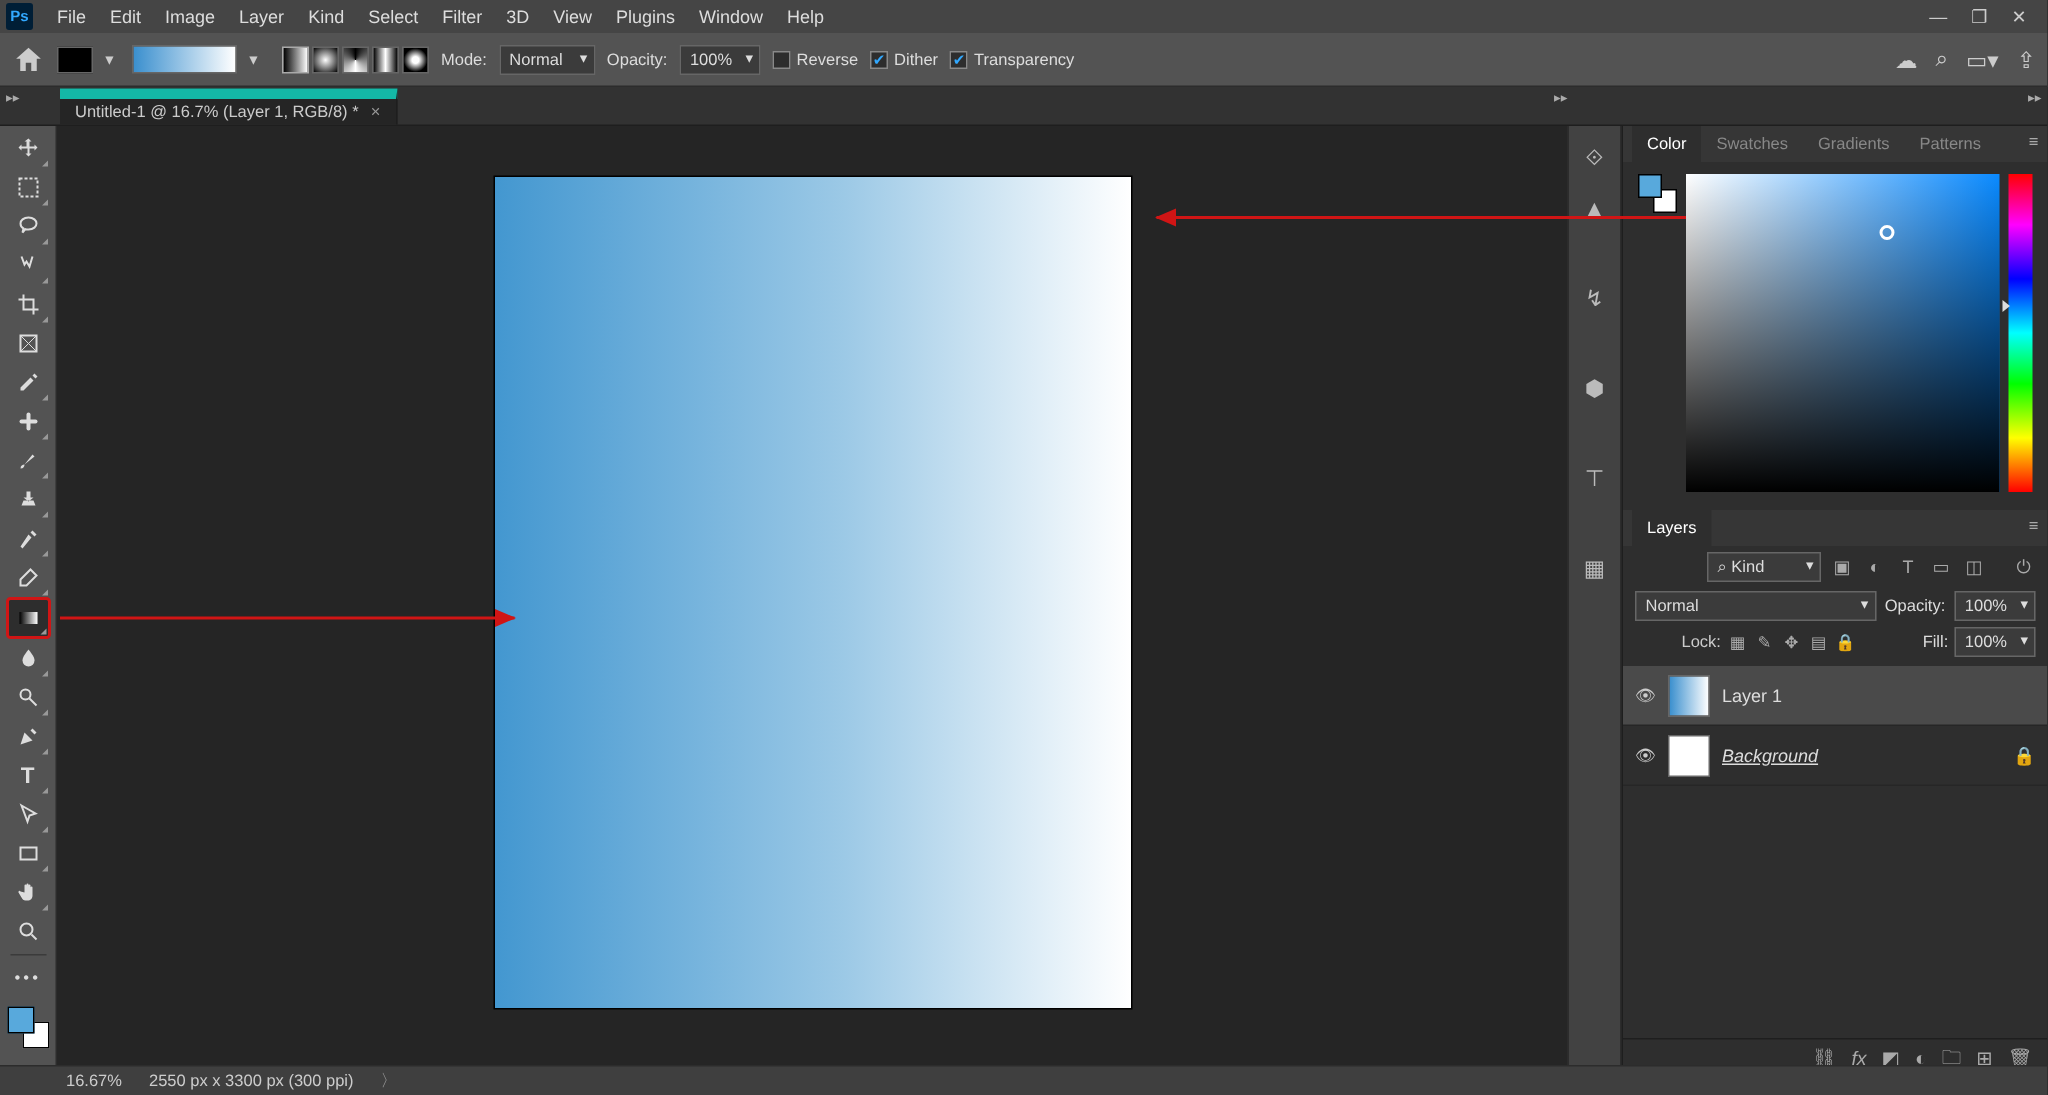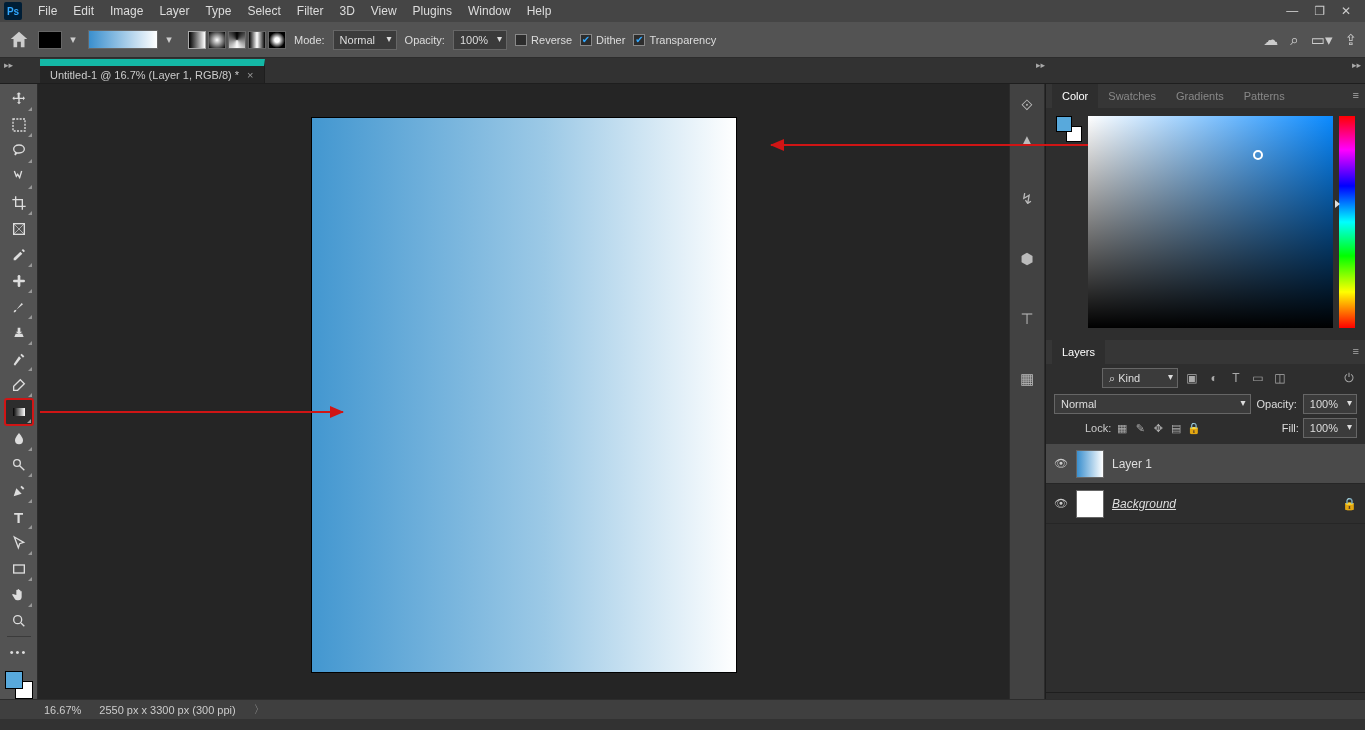--- a/index.html
+++ b/index.html
@@ -53,21 +53,21 @@
 .arrow::after { content: ""; position: absolute; width: 0; height: 0; border-top: 6px solid transparent; border-bottom: 6px solid transparent; }
 .arrow.right::after { right: -1px; top: -5px; border-left: 14px solid #d01515; }
 .arrow.left::after { left: -1px; top: -5px; border-right: 14px solid #d01515; }
 
 
 .dock-strip { width: 36px; background: #424242; display: flex; flex-direction: column; align-items: center; gap: 12px; padding-top: 10px; border-left: 1px solid #2c2c2c; border-right: 1px solid #2c2c2c; }
 .dock-strip .dock-ic { width: 22px; height: 22px; display:flex; align-items:center; justify-content:center; color:#bbb; font-size:15px; }
 .dock-strip .grp-gap { height: 14px; }
 
 
-.panels { width: 320px; background: #2e2e2e; display: flex; flex-direction: column; border-left: 1px solid #1e1e1e; }
+.panels { width: 284px; background: #2e2e2e; display: flex; flex-direction: column; border-left: 1px solid #1e1e1e; }
 .tabbar { height: 24px; background: #363636; display: flex; align-items: center; gap: 0; padding-left: 6px; position: relative; }
 .tabbar .ptab { padding: 0 10px; font-size: 11px; color: #888; height: 100%; display: flex; align-items: center; }
 .tabbar .ptab.active { color: #fff; background: #2e2e2e; }
 .tabbar .pmenu { position: absolute; right: 6px; top: 5px; color: #aaa; }
 .color-body { padding: 8px 10px; display: flex; gap: 6px; }
 .fgbg-mini { position: relative; width: 26px; height: 26px; }
 .fgbg-mini .fg { position: absolute; width: 16px; height: 16px; top:0; left:0; background:#58a9dc; border:1px solid #000; }
 .fgbg-mini .bg { position: absolute; width: 16px; height: 16px; bottom:0; right:0; background:#fff; border:1px solid #000; }
 .sv-box { flex: 1; height: 212px; background: linear-gradient(to top, #000, transparent), linear-gradient(to right, #fff, #0a8aff); position: relative; }
 .sv-cursor { position: absolute; width: 10px; height: 10px; border: 2px solid #fff; border-radius: 50%; top: 34px; right: 70px; }
@@ -89,40 +89,40 @@
 .layer-item .thumb { width: 28px; height: 28px; border:1px solid #666; }
 .layer-item .thumb.gr { background: linear-gradient(90deg,#3a8fce,#fff); }
 .layer-item .thumb.wh { background:#fff; }
 .layer-item .lyname { flex:1; font-size:12px; color:#ddd; }
 .layer-item .lyname.italic { font-style: italic; text-decoration: underline; }
 .layer-item .lock { color:#aaa; font-size:12px; }
 
 .layers-footer { height: 26px; border-top:1px solid #1e1e1e; display:flex; align-items:center; justify-content:flex-end; gap:10px; padding:0 10px; color:#aaa; font-size:13px; }
 
 
-.statusbar { position:absolute; bottom:11px; left:0; right:0; height:20px; background:#3f3f3f; display:flex; align-items:center; padding-left:44px; gap:18px; font-size:11px; color:#ccc; border-top:1px solid #2c2c2c; }
+.statusbar { position:absolute; bottom:0; left:0; right:0; height:20px; background:#3f3f3f; display:flex; align-items:center; padding-left:44px; gap:18px; font-size:11px; color:#ccc; border-top:1px solid #2c2c2c; }
 .statusbar .chev { color:#999; }
 
 
 .mini-chevrons { position:absolute; top:60px; font-size:9px; color:#aaa; }
 .mini-chevrons.left { left:4px; }
 .mini-chevrons.right-dock { right:320px; }
 .mini-chevrons.rightmost { right:4px; }
 </style>
 </head>
 <body>
 
 <div class="menubar">
   <div class="ps-logo">Ps</div>
   <div id="menu-items" style="display: flex;">
       <div class="menu-item">File</div>
       <div class="menu-item">Edit</div>
       <div class="menu-item">Image</div>
       <div class="menu-item">Layer</div>
-      <div class="menu-item">Type</div>
+      <div class="menu-item">Kind</div>
       <div class="menu-item">Select</div>
       <div class="menu-item">Filter</div>
       <div class="menu-item">3D</div>
       <div class="menu-item">View</div>
       <div class="menu-item">Plugins</div>
       <div class="menu-item">Window</div>
       <div class="menu-item">Help</div>
     </div>
   <div class="window-controls">
     <span>—</span>

